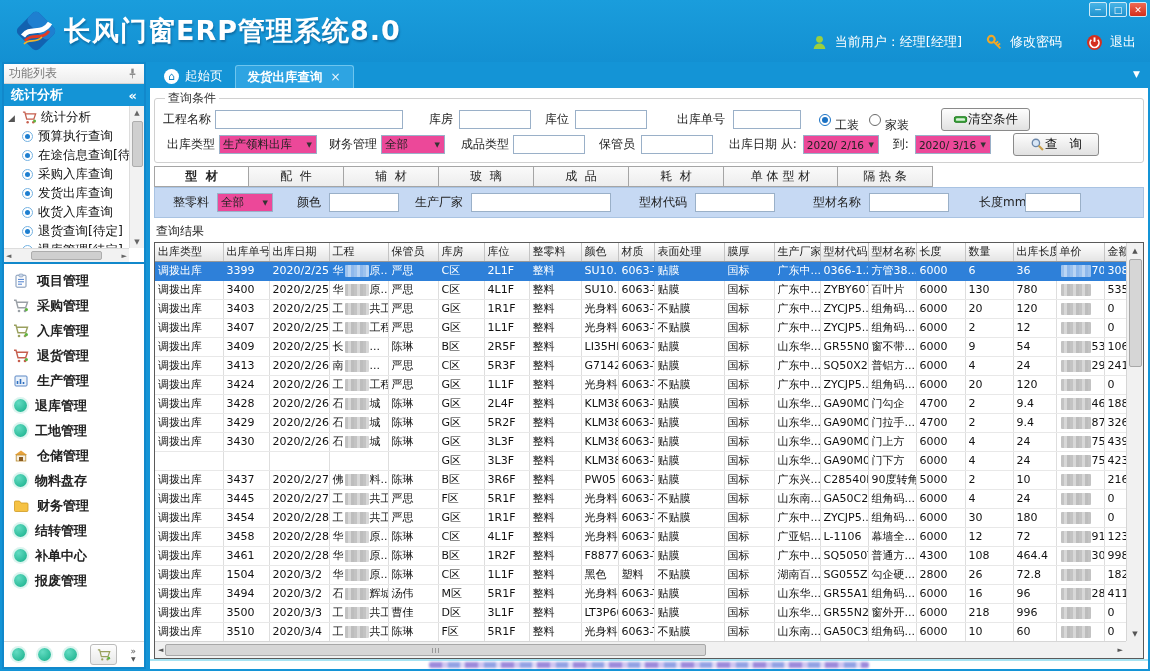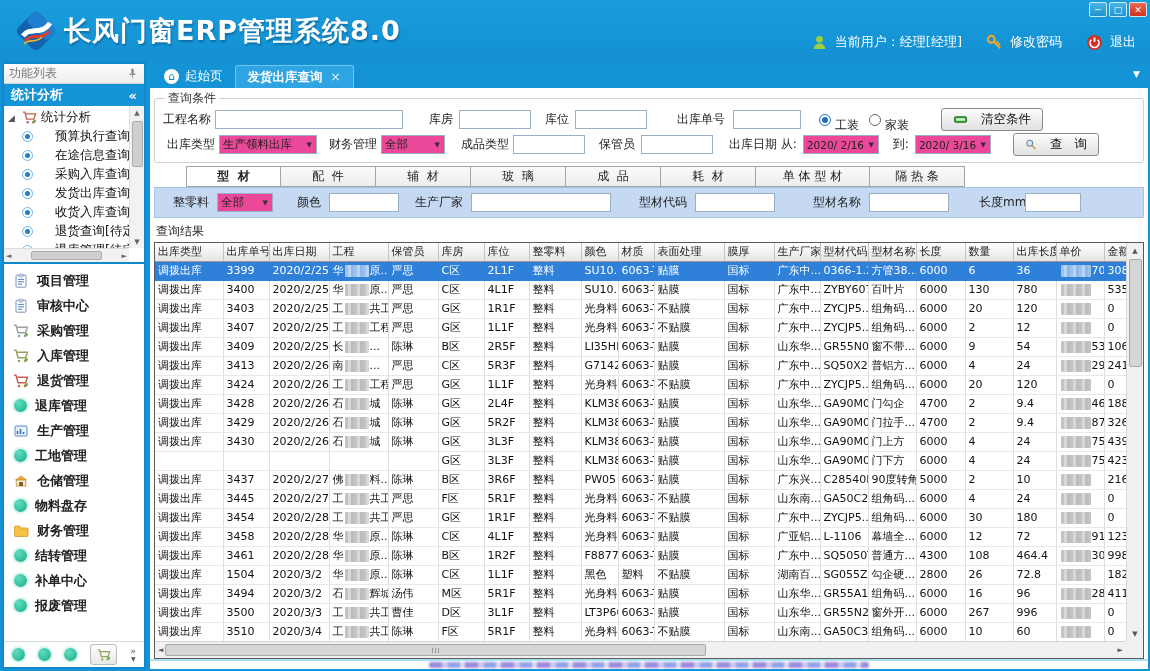--- a/index.html
+++ b/index.html
@@ -24,21 +24,21 @@
   .sidebar{width:144px;background:#fff;display:flex;flex-direction:column;border:2px solid #1188cb;}
   .fn-header{height:20px;flex:0 0 20px;background:linear-gradient(#fdfdfd,#ededed);border-bottom:1px solid #d2d2d2;
     display:flex;align-items:center;justify-content:space-between;padding:0 5px;font-size:12px;color:#777;}
   .sec-header{height:22px;flex:0 0 22px;background:#1494d6;color:#fff;font-size:13px;font-weight:bold;
     display:flex;align-items:center;justify-content:space-between;padding:0 7px;}
   .sec-header .col{font-weight:bold;font-size:13px;cursor:default;}
   .tree-panel{height:158px;flex:0 0 158px;position:relative;border-bottom:2px solid #1188cb;overflow:hidden;background:#fff;}
   .tree-body{position:absolute;top:2px;left:4px;right:15px;bottom:14px;overflow:hidden;}
   .troot{display:flex;align-items:center;gap:4px;height:19px;font-size:12.5px;color:#111;white-space:nowrap;}
   .texp{color:#555;font-size:9px;width:10px;}
-  .titem{display:flex;align-items:center;gap:22px;height:19px;padding-left:14px;font-size:12.5px;color:#111;white-space:nowrap;cursor:default;}
+  .titem{display:flex;align-items:center;gap:5px;height:19px;padding-left:14px;font-size:12.5px;color:#111;white-space:nowrap;cursor:default;}
   .tdot{width:11px;height:11px;border-radius:50%;border:1px solid #74b2e2;background:#fff;flex:0 0 11px;
     display:inline-flex;align-items:center;justify-content:center;}
   .tdot::after{content:"";width:5px;height:5px;border-radius:50%;background:#1e7fd0;}
   .tvscroll{position:absolute;top:0;right:0;width:15px;bottom:14px;background:#f2f2f2;border-left:1px solid #ddd;
     display:flex;flex-direction:column;align-items:center;font-size:7px;color:#666;}
   .tvscroll .th{width:11px;height:46px;background:#cfcfcf;border:1px solid #adadad;border-radius:2px;margin-top:2px;}
   .tvscroll .ar{height:13px;display:flex;align-items:center;}
   .tvscroll .sp{flex:1;}
   .thscroll{position:absolute;left:0;right:15px;bottom:0;height:14px;background:#f2f2f2;border-top:1px solid #ddd;
     display:flex;align-items:center;font-size:7px;color:#666;padding:0 2px;justify-content:space-between;}
@@ -71,30 +71,30 @@
   .ql{display:inline-block;font-size:12px;color:#222;}
   .tin{height:19px;border:1px solid #9ab0c8;font-size:11px;padding:0 3px;outline:none;background:#fff;
     font-family:"DejaVu Sans","Liberation Sans",sans-serif;}
   .combo{height:19px;border:1px solid #9ab0c8;background:#ec4899;display:inline-flex;align-items:center;justify-content:space-between;
     padding-left:3px;font-size:11.5px;text-align:right;}
   .carrow{font-size:7px;color:#333;padding:0 4px;}
   .radio{width:12px;height:12px;border-radius:50%;border:1px solid #6a6a6a;background:#fff;position:relative;display:inline-block;}
   .radio.sel{border-color:#1b72c4;}
   .radio.sel::after{content:"";position:absolute;left:2px;top:2px;right:2px;bottom:2px;border-radius:50%;background:#1b72c4;}
   .rlabel{margin:12px 10px 0 4px;}
-  .btn{display:inline-flex;align-items:center;gap:13px;height:23px;padding:8px 11px;border:1px solid #8a8a8a;border-radius:3px;
+  .btn{display:inline-flex;align-items:center;gap:0;height:23px;padding:8px 11px;border:1px solid #8a8a8a;border-radius:3px;
     background:linear-gradient(#fdfdfd,#e1e1e1);font-size:12.5px;color:#111;cursor:default;}
   .btn svg{width:15px;height:15px;}
   .btn.sch{letter-spacing:4px;padding-right:7px;}
   
   .mtabs{display:flex;margin-top:3px;}
   .mtab{border:1px solid #a5a5a5;border-left:none;background:linear-gradient(#fafafa,#ededed);padding:1px 0;width:95px;
     text-align:center;font-size:12px;white-space:pre;cursor:default;}
   .mtab:first-child{border-left:1px solid #a5a5a5;}
-  .mtab.act{background:#fff;font-weight:bold;margin-left:32px;}
+  .mtab.act{background:#fff;font-weight:bold;}
   .mtab.wide{width:114px;}
   .subfilter{background:#c6d9f3;border:1px solid #a9c3e2;height:31px;display:flex;align-items:center;padding-left:18px;white-space:nowrap;}
   
   .res-label{margin:5px 0 2px 2px;font-size:12px;color:#222;}
   .grid{flex:1;position:relative;border:1px solid #5a5a5a;overflow:hidden;background:#fff;min-height:0;}
   .grid table{border-collapse:collapse;table-layout:fixed;width:989px;}
   .grid th{height:18px;background:linear-gradient(#ffffff,#e4e4e4);border-right:1px solid #c4c4c4;border-bottom:1px solid #989898;
     font-weight:normal;font-size:11px;text-align:left;padding:0 3px;color:#222;white-space:nowrap;overflow:hidden;}
   .grid td{height:19px;border-right:1px solid #dedede;border-bottom:1px solid #e8e8e8;font-size:11px;padding:0 3px;
     white-space:nowrap;overflow:hidden;color:#111;}
@@ -284,51 +284,45 @@
       </div>
       <div class="menu" id="menuList">
           <div class="mitem">
             <svg class="mic t-blue">
               <use href="#i-clipboard"></use>
             </svg>
             <span>项目管理</span>
           </div>
           <div class="mitem">
             <svg class="mic t-gray">
-              <use href="#i-clipboard"></use>
-            </svg>
-            <span>审核中心</span>
-          </div>
-          <div class="mitem">
-            <svg class="mic t-gray">
               <use href="#i-cart"></use>
             </svg>
             <span>采购管理</span>
           </div>
           <div class="mitem">
             <svg class="mic t-olive">
               <use href="#i-cart"></use>
             </svg>
             <span>入库管理</span>
           </div>
           <div class="mitem">
             <svg class="mic t-red">
               <use href="#i-cart"></use>
             </svg>
             <span>退货管理</span>
           </div>
           <div class="mitem">
-            <span class="mic dot-teal"></span>
-            <span>退库管理</span>
-          </div>
-          <div class="mitem">
             <svg class="mic ">
               <use href="#i-chart"></use>
             </svg>
             <span>生产管理</span>
+          </div>
+          <div class="mitem">
+            <span class="mic dot-teal"></span>
+            <span>退库管理</span>
           </div>
           <div class="mitem">
             <span class="mic dot-teal"></span>
             <span>工地管理</span>
           </div>
           <div class="mitem">
             <svg class="mic ">
               <use href="#i-warehouse"></use>
             </svg>
             <span>仓储管理</span>
@@ -928,21 +922,21 @@
                   <td>3L1F</td>
                   <td>整料</td>
                   <td>LT3P60</td>
                   <td>6063-T5</td>
                   <td>贴膜</td>
                   <td>国标</td>
                   <td>山东华...</td>
                   <td>GR55N26</td>
                   <td>窗外开...</td>
                   <td>6000</td>
-                  <td>267</td>
+                  <td>218</td>
                   <td>996</td>
                   <td><span class="censor cpr"></span></td>
                   <td>0</td>
                 </tr>
                 <tr>
                   <td>调拨出库</td>
                   <td>3510</td>
                   <td>2020/3/4</td>
                   <td>工<span class="censor cp"></span>共工程</td>
                   <td>陈琳</td>

